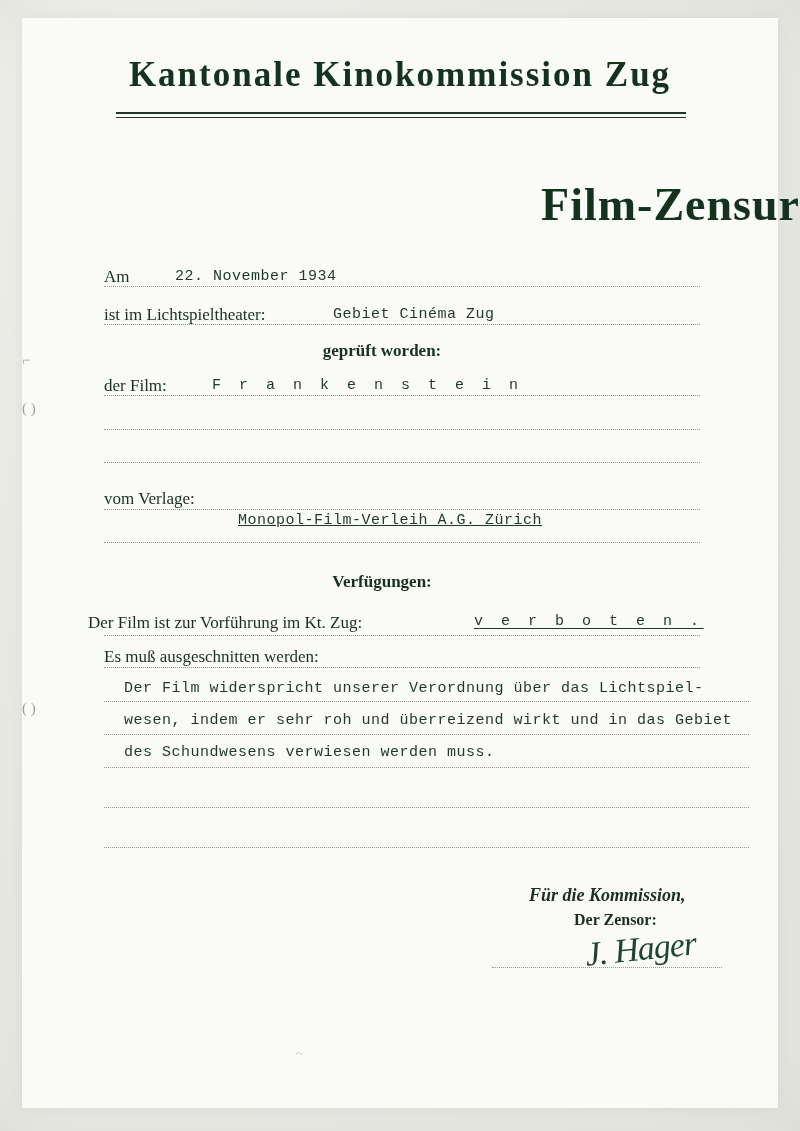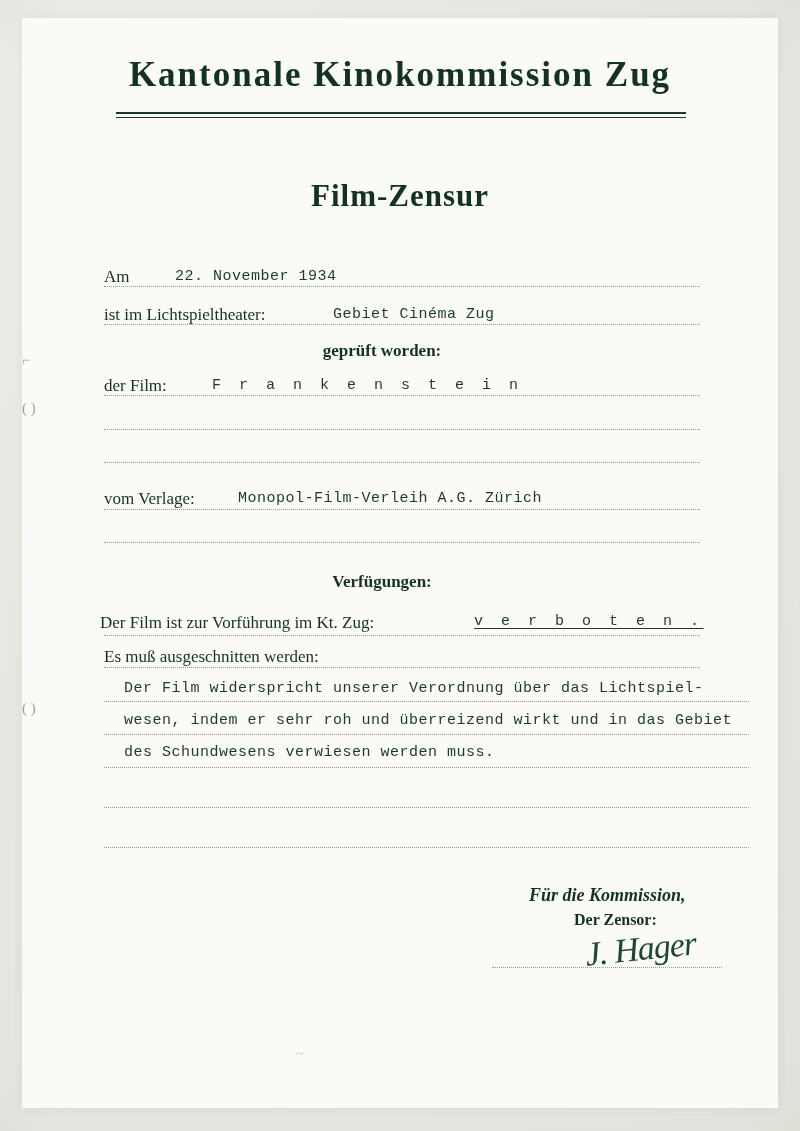--- a/index.html
+++ b/index.html
@@ -60,22 +60,22 @@
     width: 570px;
     border-top: 2px solid #1c3a26;
     border-bottom: 1px solid #1c3a26;
     height: 3px;
   }
   .title {
     position: absolute;
     top: 178px;
     left: 0;
     width: 800px;
-    text-align: center;
-    font-size: 31px;
+    text-align: right;
+    font-size: 46px;
     font-weight: bold;
     color: #14331f;
     letter-spacing: 1px;
   }
 
   
   .dots {
     position: absolute;
     height: 1px;
     border-bottom: 1px dotted #8f9a97;
@@ -193,27 +193,27 @@
 
   <div class="lbl" style="top:376px; left:104px;">der Film:</div>
   <div class="dots" style="top:394px; left:104px; width:596px;"></div>
   <div class="typed sp" style="top:377px; left:212px;">F r a n k e n s t e i n</div>
 
   <div class="dots" style="top:428px; left:104px; width:596px;"></div>
   <div class="dots" style="top:461px; left:104px; width:596px;"></div>
 
   <div class="lbl" style="top:489px; left:104px;">vom Verlage:</div>
   <div class="dots" style="top:508px; left:104px; width:596px;"></div>
-  <div class="typed" style="top:490px; left:238px;">Monopol-Film-Verleih A.G. Zürich</div>
+  <div class="typed" style="top:512px; left:238px;text-decoration:underline;">Monopol-Film-Verleih A.G. Zürich</div>
 
   <div class="dots" style="top:541px; left:104px; width:596px;"></div>
 
   <div class="ctr" style="top:572px;">Verfügungen:</div>
 
-  <div class="lbl" style="top:613px; left:100px;">Der Film ist zur Vorführung im Kt. Zug:</div>
+  <div class="lbl" style="top:613px; left:88px;">Der Film ist zur Vorführung im Kt. Zug:</div>
   <div class="dots" style="top:634px; left:104px; width:596px;"></div>
   <div class="typed sp u" style="top:613px; left:474px;">v e r b o t e n .</div>
 
   <div class="struck" style="top:647px; left:104px;">Es muß ausgeschnitten werden:</div>
   <div class="dots" style="top:666px; left:104px; width:596px;"></div>
 
   <div class="typed" style="top:680px; left:124px;">Der Film widerspricht unserer Verordnung über das Lichtspiel-</div>
   <div class="dots" style="top:700px; left:104px; width:645px;"></div>
 
   <div class="typed" style="top:712px; left:124px;">wesen, indem er sehr roh und überreizend wirkt und in das Gebiet</div>

